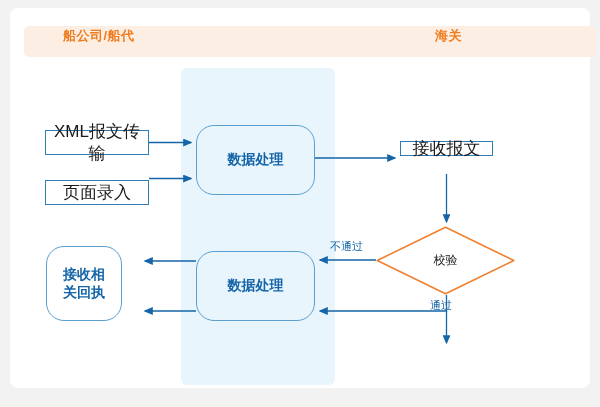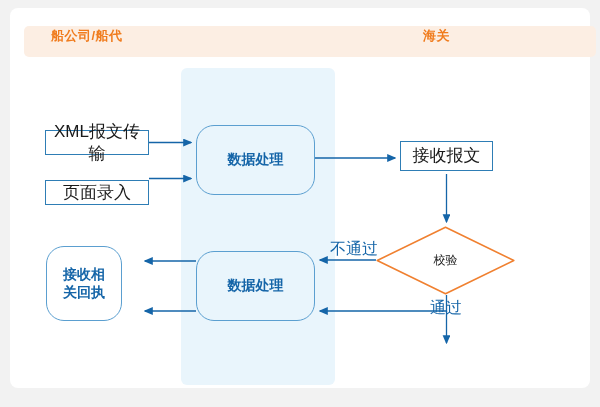--- a/index.html
+++ b/index.html
@@ -35,20 +35,21 @@
     border-radius: 5px;
   }
   .lane-label {
     position: absolute;
     top: 19px;
     font-size: 13px;
     color: #f07c1e;
     font-weight: bold;
     letter-spacing: 0.5px;
     white-space: nowrap;
+    margin-left: 12px;
   }
   #lane-label-0 { left: 41px; }
   #lane-label-1 { left: 198px; }
   #lane-label-2 { left: 413px; }
 
   
   #platform-band {
     position: absolute;
     left: 171px;
     top: 60px;
@@ -88,21 +89,21 @@
     border: 1.3px solid #4aa94a;
     border-radius: 9px;
     background: #eefbee;
     color: #1a1a1a;
     font-size: 12.5px;
   }
 
   #node-xml      { left: 35px;  top: 122px; width: 104px; height: 25px; }
   #node-page     { left: 35px;  top: 172px; width: 104px; height: 25px; }
   #node-proc-1   { left: 186px; top: 117px; width: 119px; height: 70px; }
-  #node-recv-msg { left: 390px; top: 133px; width: 93px;  height: 30px; }
+  #node-recv-msg { left: 390px; top: 133px; width: 93px;  height: 15px; }
   #node-receipt  { left: 36px;  top: 238px; width: 76px;  height: 75px; }
   #node-proc-2   { left: 186px; top: 243px; width: 119px; height: 70px; }
   #node-release  { left: 353px; top: 339px; width: 189px; height: 28px; }
 
   
   #node-check {
     position: absolute;
     left: 366px;
     top: 218px;
     width: 139px;
@@ -125,21 +126,21 @@
   #connectors {
     position: absolute;
     left: 0; top: 0;
     width: 600px; height: 407px;
     pointer-events: none;
   }
 
   
   .edge-label {
     position: absolute;
-    font-size: 16px;
+    font-size: 11px;
     color: #1565a8;
     white-space: nowrap;
   }
   #edge-label-fail { left: 320px; top: 231px; }
   #edge-label-pass { left: 420px; top: 290px; }
 </style>
 </head>
 <body>
 
 <div id="root">

